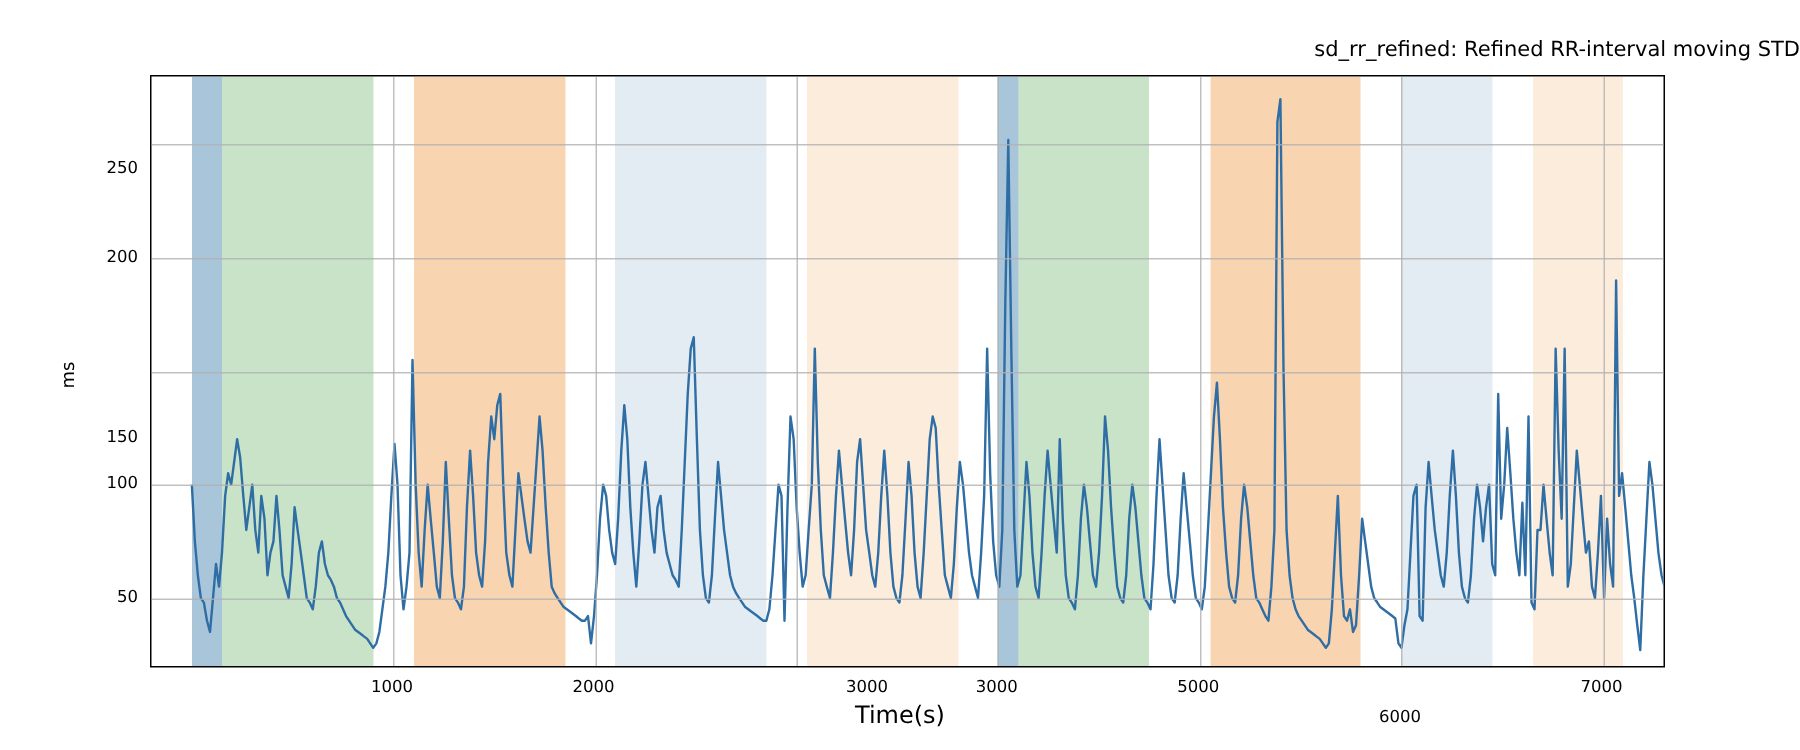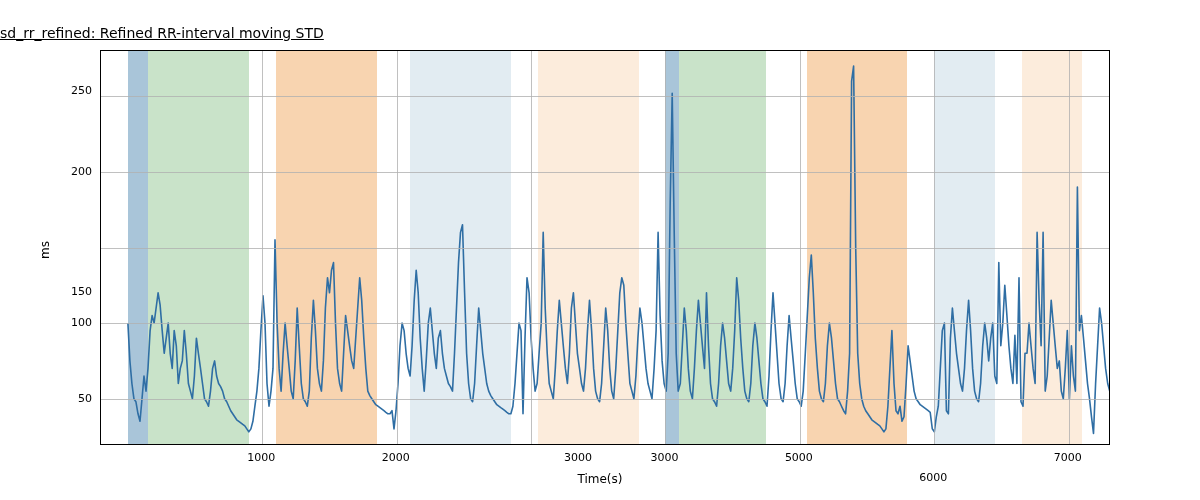--- a/index.html
+++ b/index.html
@@ -16,40 +16,39 @@
     position: relative;
     width: 1200px;
     height: 500px;
     overflow: hidden;
   }
   .title {
     position: absolute;
     top: 25px;
     left: 0;
     width: 100%;
-    text-align: left;
+    text-align: right;
     font-size: 14px;
     font-weight: 400;
-    text-decoration: underline;
   }
   .ylabel {
     position: absolute;
     left: 45px;
     top: 50%;
     transform: translate(-50%, -50%) rotate(-90deg);
     transform-origin: center;
     font-size: 12px;
   }
   .xlabel {
     position: absolute;
     bottom: 14px;
     left: 0;
     width: 100%;
     text-align: center;
-    font-size: 12px;
+    font-size: 16px;
   }
   
   .axes {
     position: absolute;
     left: 100px;
     top: 50px;
     width: 1010px;
     height: 395px;
     border: 1px solid #000000;
     box-sizing: border-box;
@@ -134,14 +133,14 @@
     <div class="ticklabel-x" style="left: 395.68px; text-align: center;">2000</div>
     <div class="ticklabel-x" style="left: 530.08px; margin-left: 48px;">3000</div>
     <div class="ticklabel-x" style="left: 664.48px;">3000</div>
     <div class="ticklabel-x" style="left: 798.88px;">5000</div>
     <div class="ticklabel-x" style="left: 933.28px; margin-top: 20px;">6000</div>
     <div class="ticklabel-x" style="left: 1067.68px;">7000</div>
     <div class="ticklabel-y" style="top: 397.654px;">50</div>
     <div class="ticklabel-y" style="top: 322.077px;">100</div>
     <div class="ticklabel-y" style="top: 246.5px; margin-top: 44px;">150</div>
     <div class="ticklabel-y" style="top: 170.923px; text-align: right;">200</div>
-    <div class="ticklabel-y" style="top: 90px;">250</div>
+    <div class="ticklabel-y" style="top: 112px;">250</div>
   </div>
 
 </body></html>

